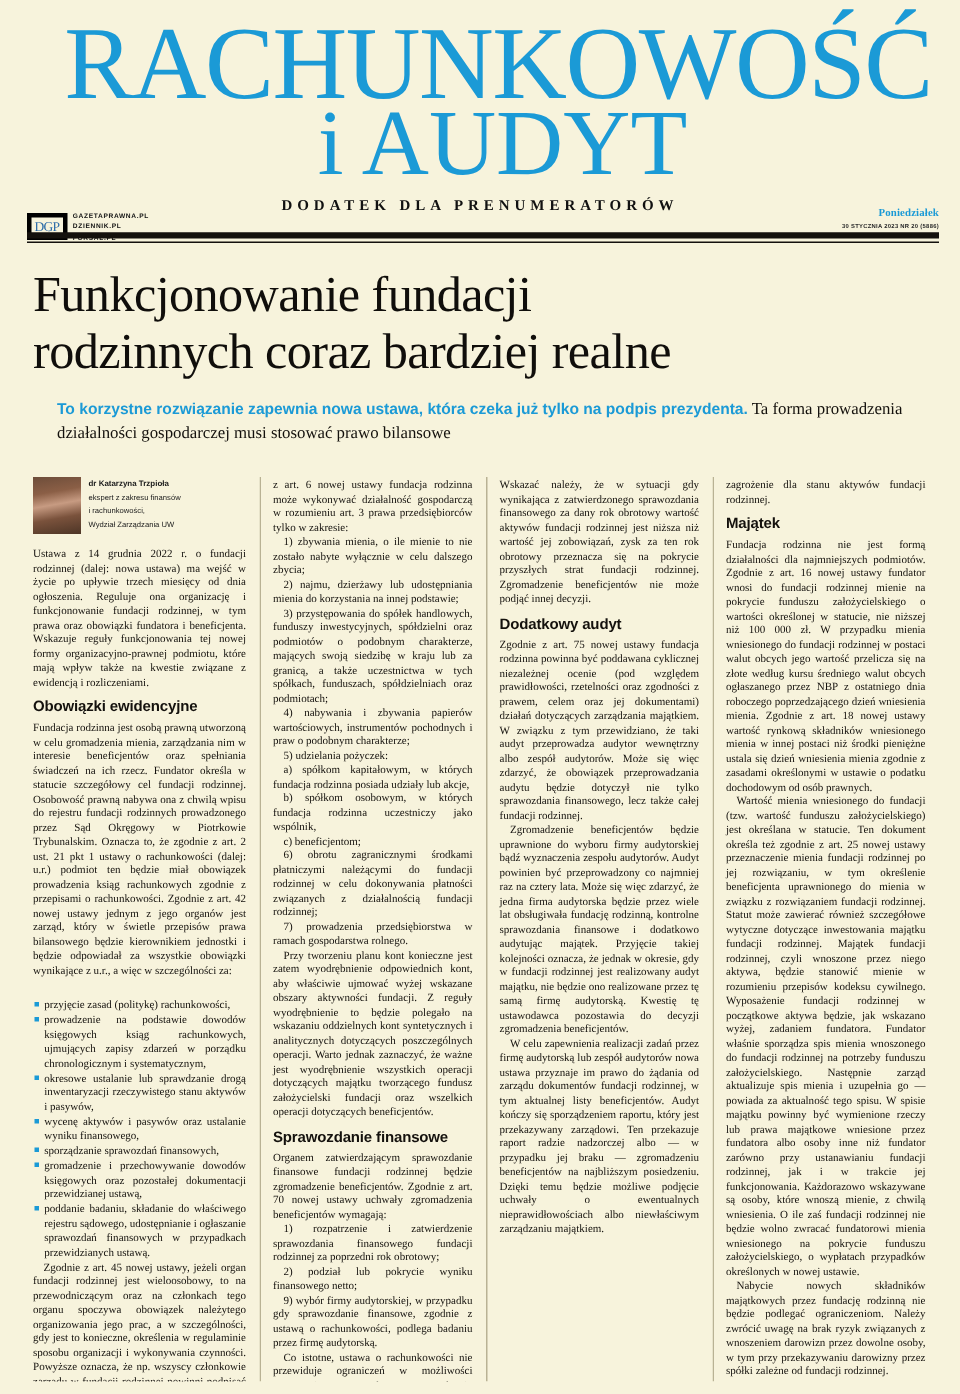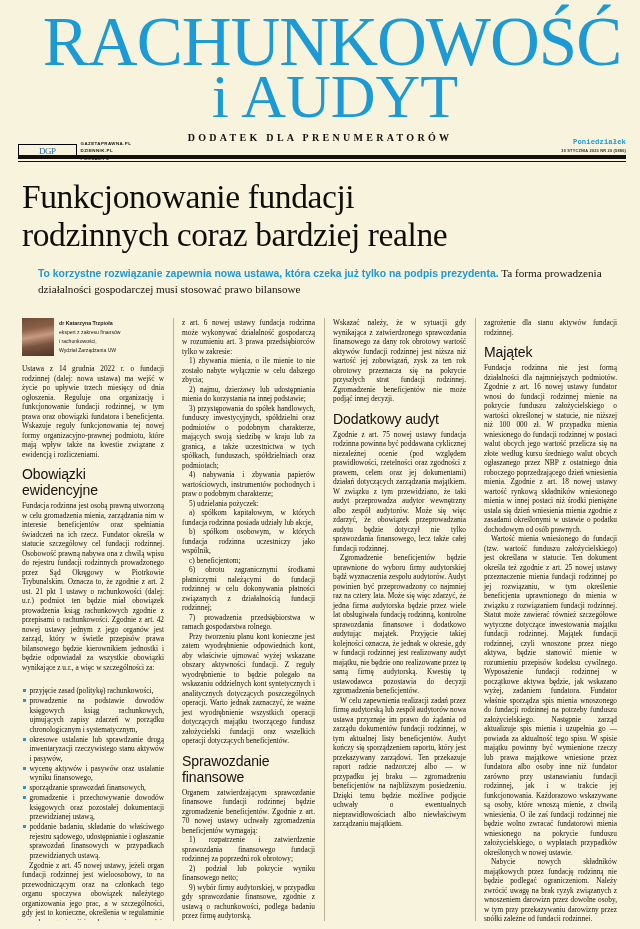--- a/index.html
+++ b/index.html
@@ -82,25 +82,25 @@
 
   .dgp-block {
     position: absolute;
     left: 18px;
     top: 140px;
     display: flex;
     align-items: center;
     gap: 4px;
   }
   .dgp-mark {
-    border: 1px solid #000000;
+    border: 3px solid #000000;
     color: #2d6ca8;
     font-family: "Liberation Serif", serif;
     font-size: 9px;
-    padding: 2px 20px 1px;
+    padding: 2px 2px 1px;
     line-height: 1;
     letter-spacing: -0.5px;
   }
   .dgp-urls {
     font-family: "Liberation Sans", sans-serif;
     font-size: 4.4px;
     font-weight: 700;
     letter-spacing: 0.45px;
     line-height: 1.7;
     color: #111;
@@ -118,21 +118,21 @@
     color: #111;
   }
 
   .date-block {
     position: absolute;
     right: 14px;
     top: 138px;
     text-align: right;
   }
   .date-day {
-    font-family: Liberation Mono, monospace;
+    font-family: Liberation Serif, serif;
     font-size: 7.2px;
     font-weight: 700;
     color: #1b9ad6;
     letter-spacing: 0.1px;
   }
   .date-full {
     font-family: "Liberation Sans", sans-serif;
     font-size: 3.9px;
     font-weight: 700;
     letter-spacing: 0.2px;
@@ -211,22 +211,22 @@
     line-height: 1.295;
     text-align: justify;
     hyphens: auto;
     -webkit-hyphens: auto;
     text-indent: 7px;
   }
   .col p.noind { text-indent: 0; }
 
   h3.sec {
     font-family: "Liberation Sans", sans-serif;
-    font-size: 14px;
-    font-weight: 400;
+    font-size: 10px;
+    font-weight: 700;
     margin: 7px 0 3px;
     letter-spacing: -0.1px;
   }
 
   
   .author {
     display: flex;
     gap: 5px;
     margin-bottom: 8px;
     align-items: flex-start;

